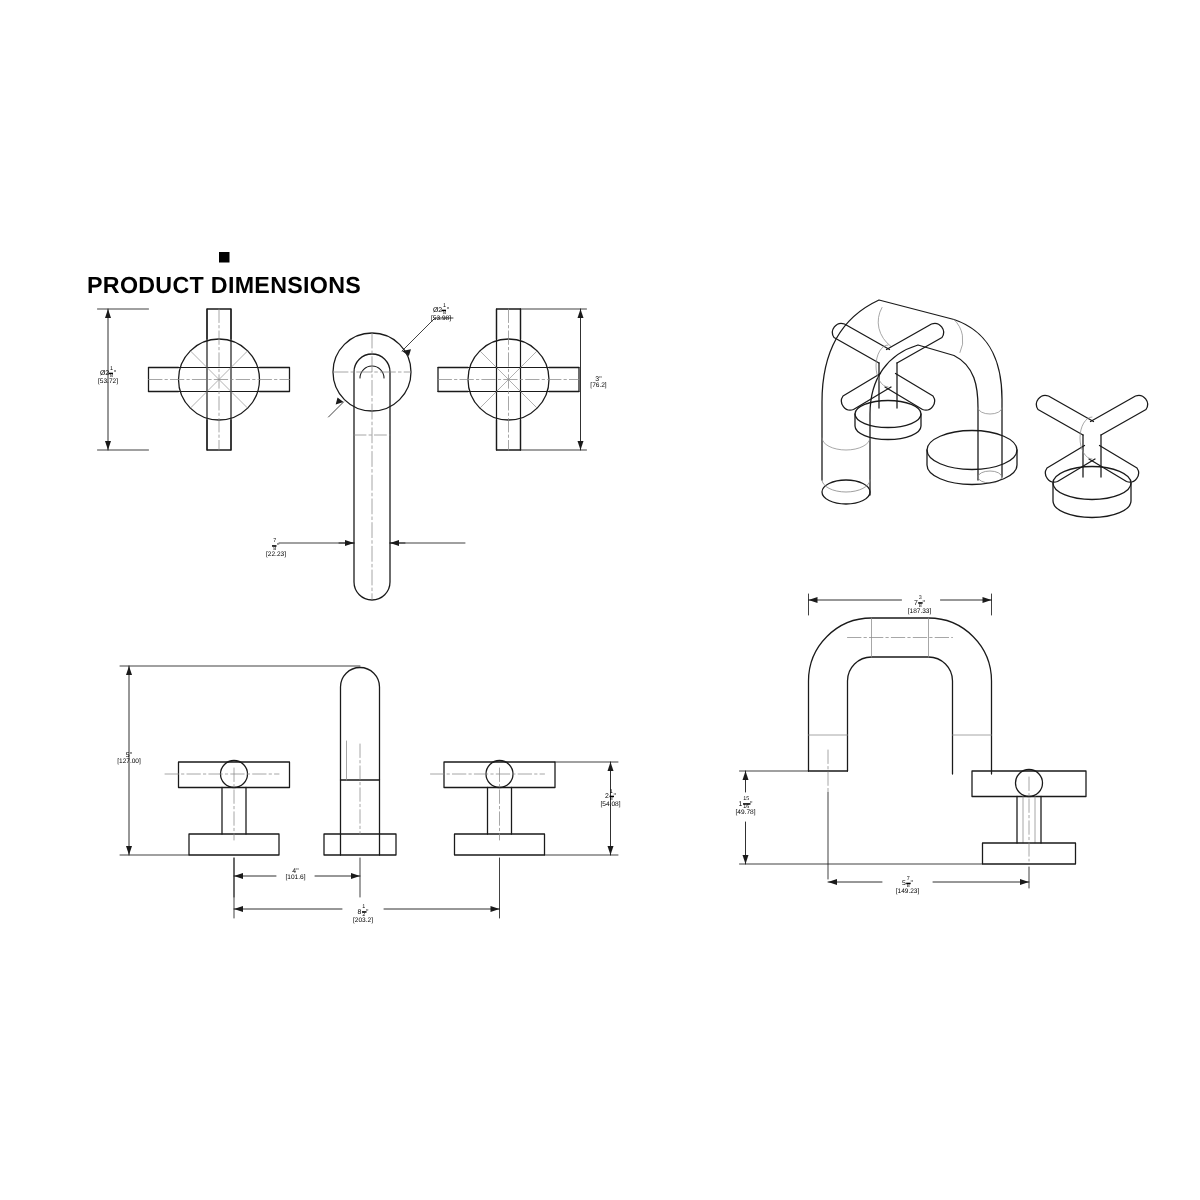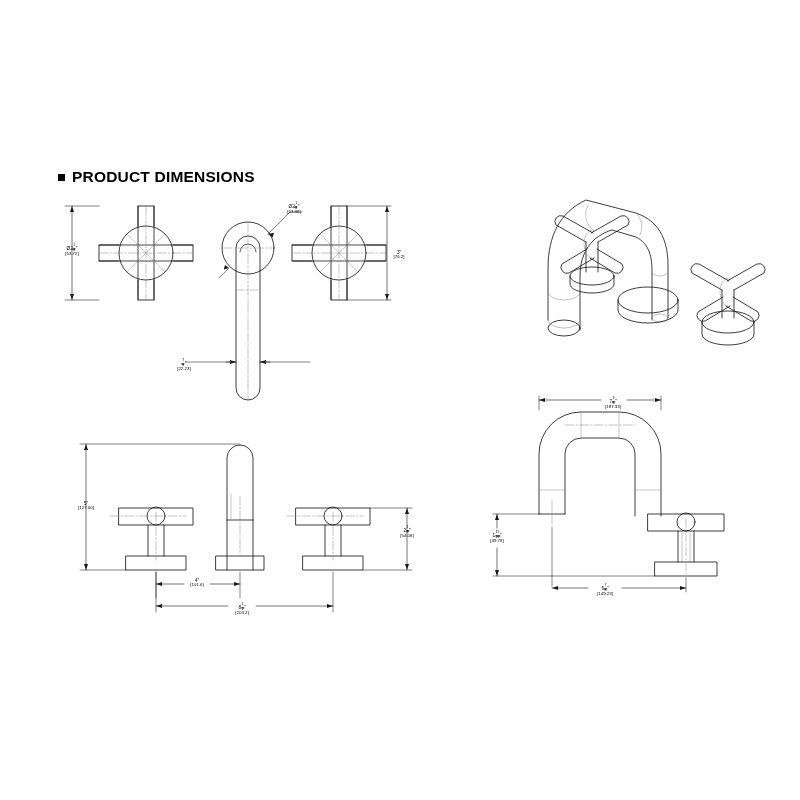--- a/index.html
+++ b/index.html
@@ -20,20 +20,21 @@
     width: 800px;
     height: 800px;
   }
   .heading {
     position: absolute;
     left: 58px;
     top: 168px;
     display: flex;
     align-items: center;
     gap: 7px;
+    flex-direction: column;
   }
   .heading .bullet {
     width: 7px;
     height: 7px;
     background: #000;
     display: block;
   }
   .heading .htext {
     font-family: "Liberation Sans", sans-serif;
     font-weight: bold;

